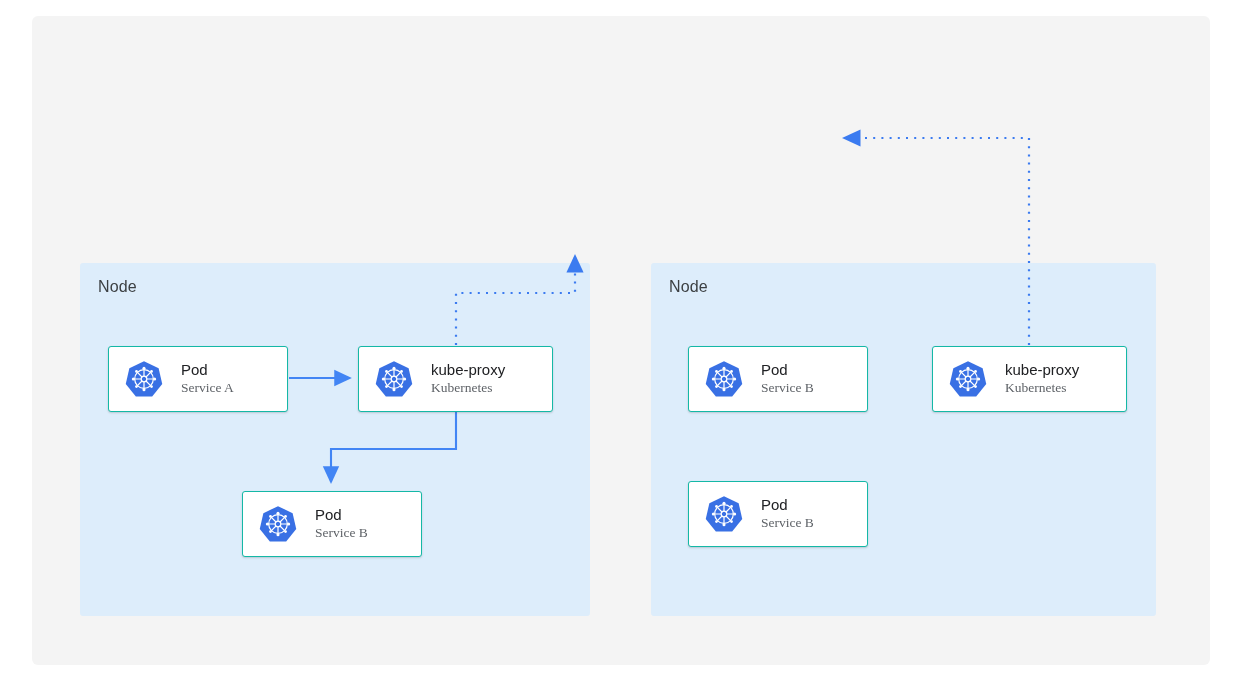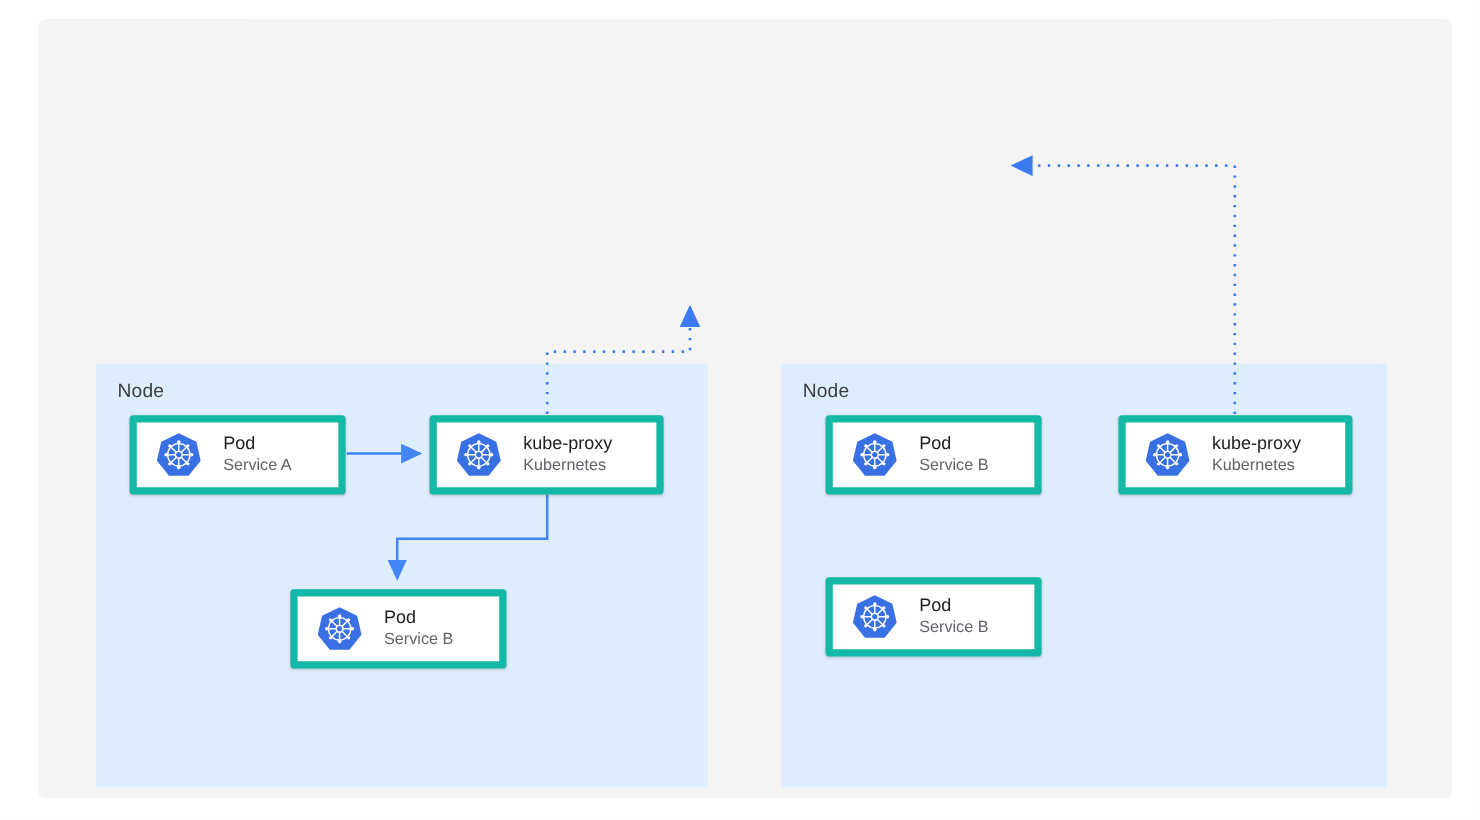--- a/index.html
+++ b/index.html
@@ -55,37 +55,36 @@
   }
   .yaml-line .k-bold {
     font-weight: bold;
     color: #6b7075;
   }
   
   .node {
     position: absolute;
     background: #ddedfb;
     border-radius: 3px;
-    margin-top: 40px;
   }
   #node-left  { left: 80px;  top: 263px; width: 510px; height: 353px; }
   #node-right { left: 651px; top: 263px; width: 505px; height: 353px; }
   .node-label {
     position: absolute;
     left: 18px;
     top: 15px;
     font-size: 16px;
     color: #3c4043;
     letter-spacing: 0.1px;
   }
   
   .card {
     position: absolute;
     background: #ffffff;
-    border: 6px solid #14b8a6;
+    border: 1px solid #14b8a6;
     border-radius: 3px;
     box-shadow: 0 1px 2px rgba(60,64,67,0.22);
     box-sizing: border-box;
     display: flex;
     align-items: center;
     padding-left: 16px;
   }
   .card .k8s-icon {
     width: 38px;
     height: 38px;
@@ -99,20 +98,21 @@
   .card .card-title {
     font-size: 15px;
     color: #202124;
     white-space: nowrap;
   }
   .card .card-sub {
     font-size: 13.5px;
     color: #5f6368;
     white-space: nowrap;
     margin-top: 1px;
+    font-family: Liberation Serif, serif;
   }
   
   #card-pod-a       { left: 108px; top: 346px; width: 180px; height: 66px; }
   #card-kube-left   { left: 358px; top: 346px; width: 195px; height: 66px; }
   #card-pod-b-left  { left: 242px; top: 491px; width: 180px; height: 66px; }
   #card-pod-b1-right{ left: 688px; top: 346px; width: 180px; height: 66px; }
   #card-pod-b2-right{ left: 688px; top: 481px; width: 180px; height: 66px; }
   #card-kube-right  { left: 932px; top: 346px; width: 195px; height: 66px; }
   
   #connectors {

